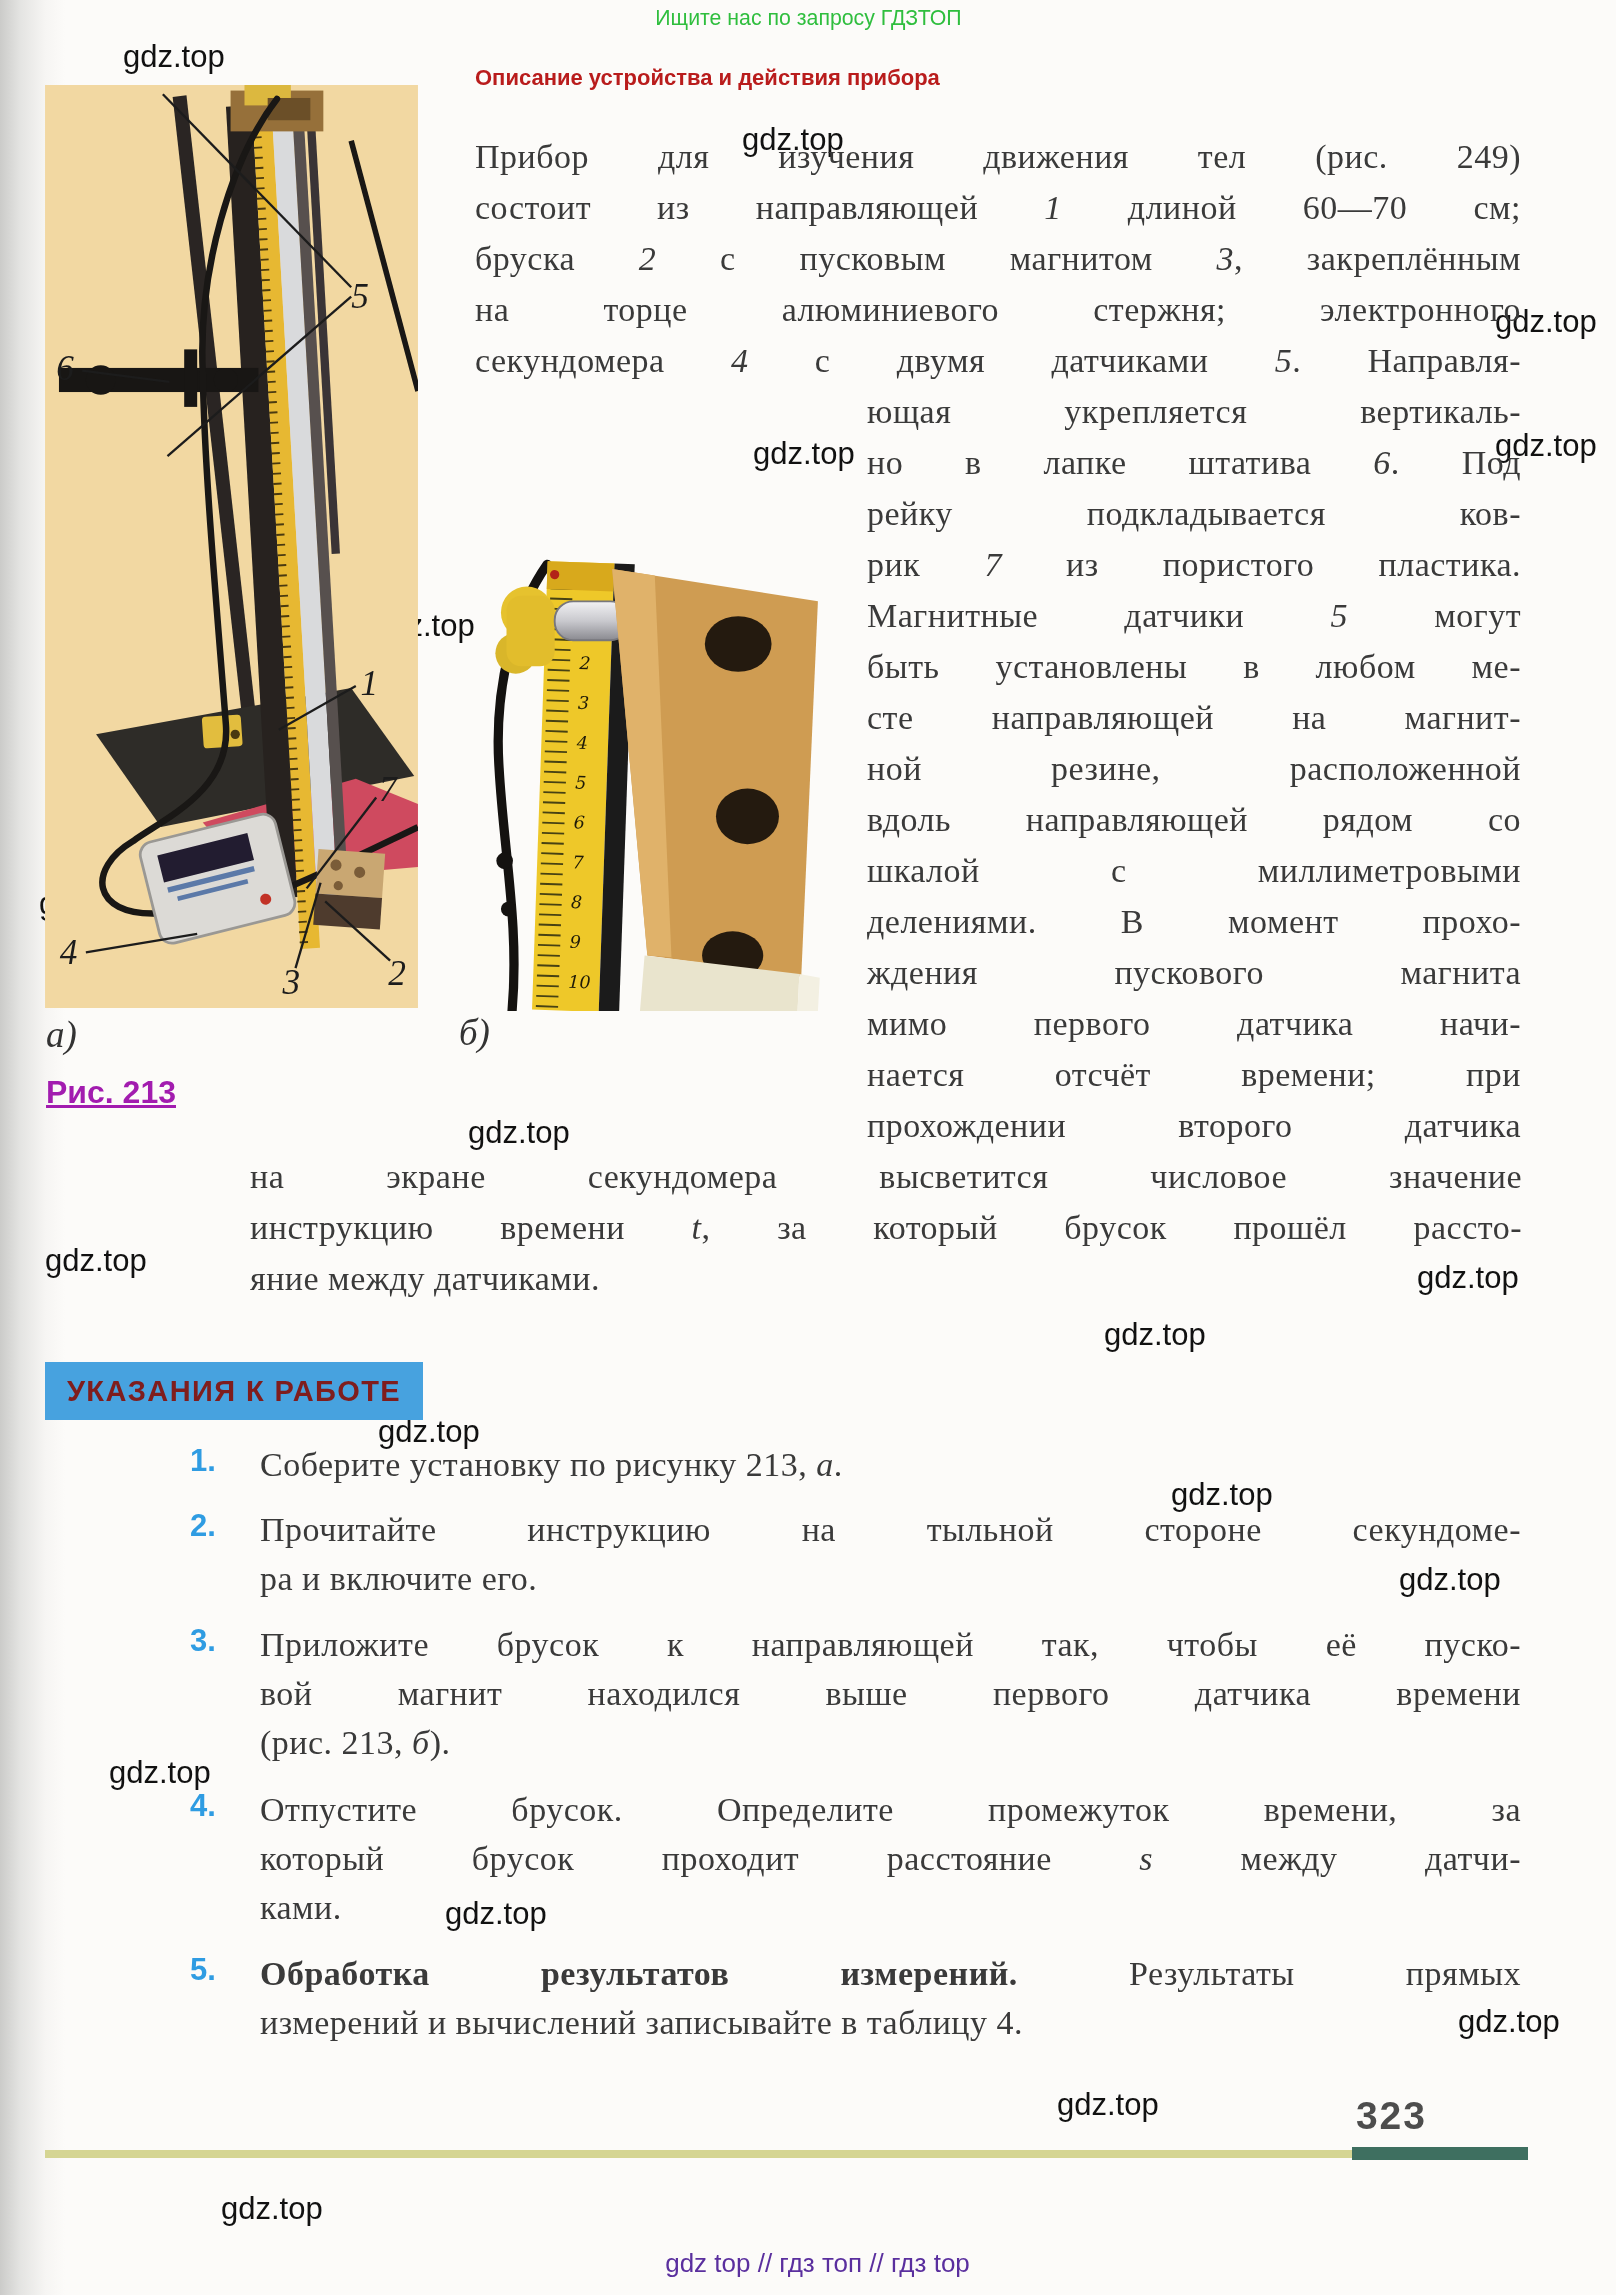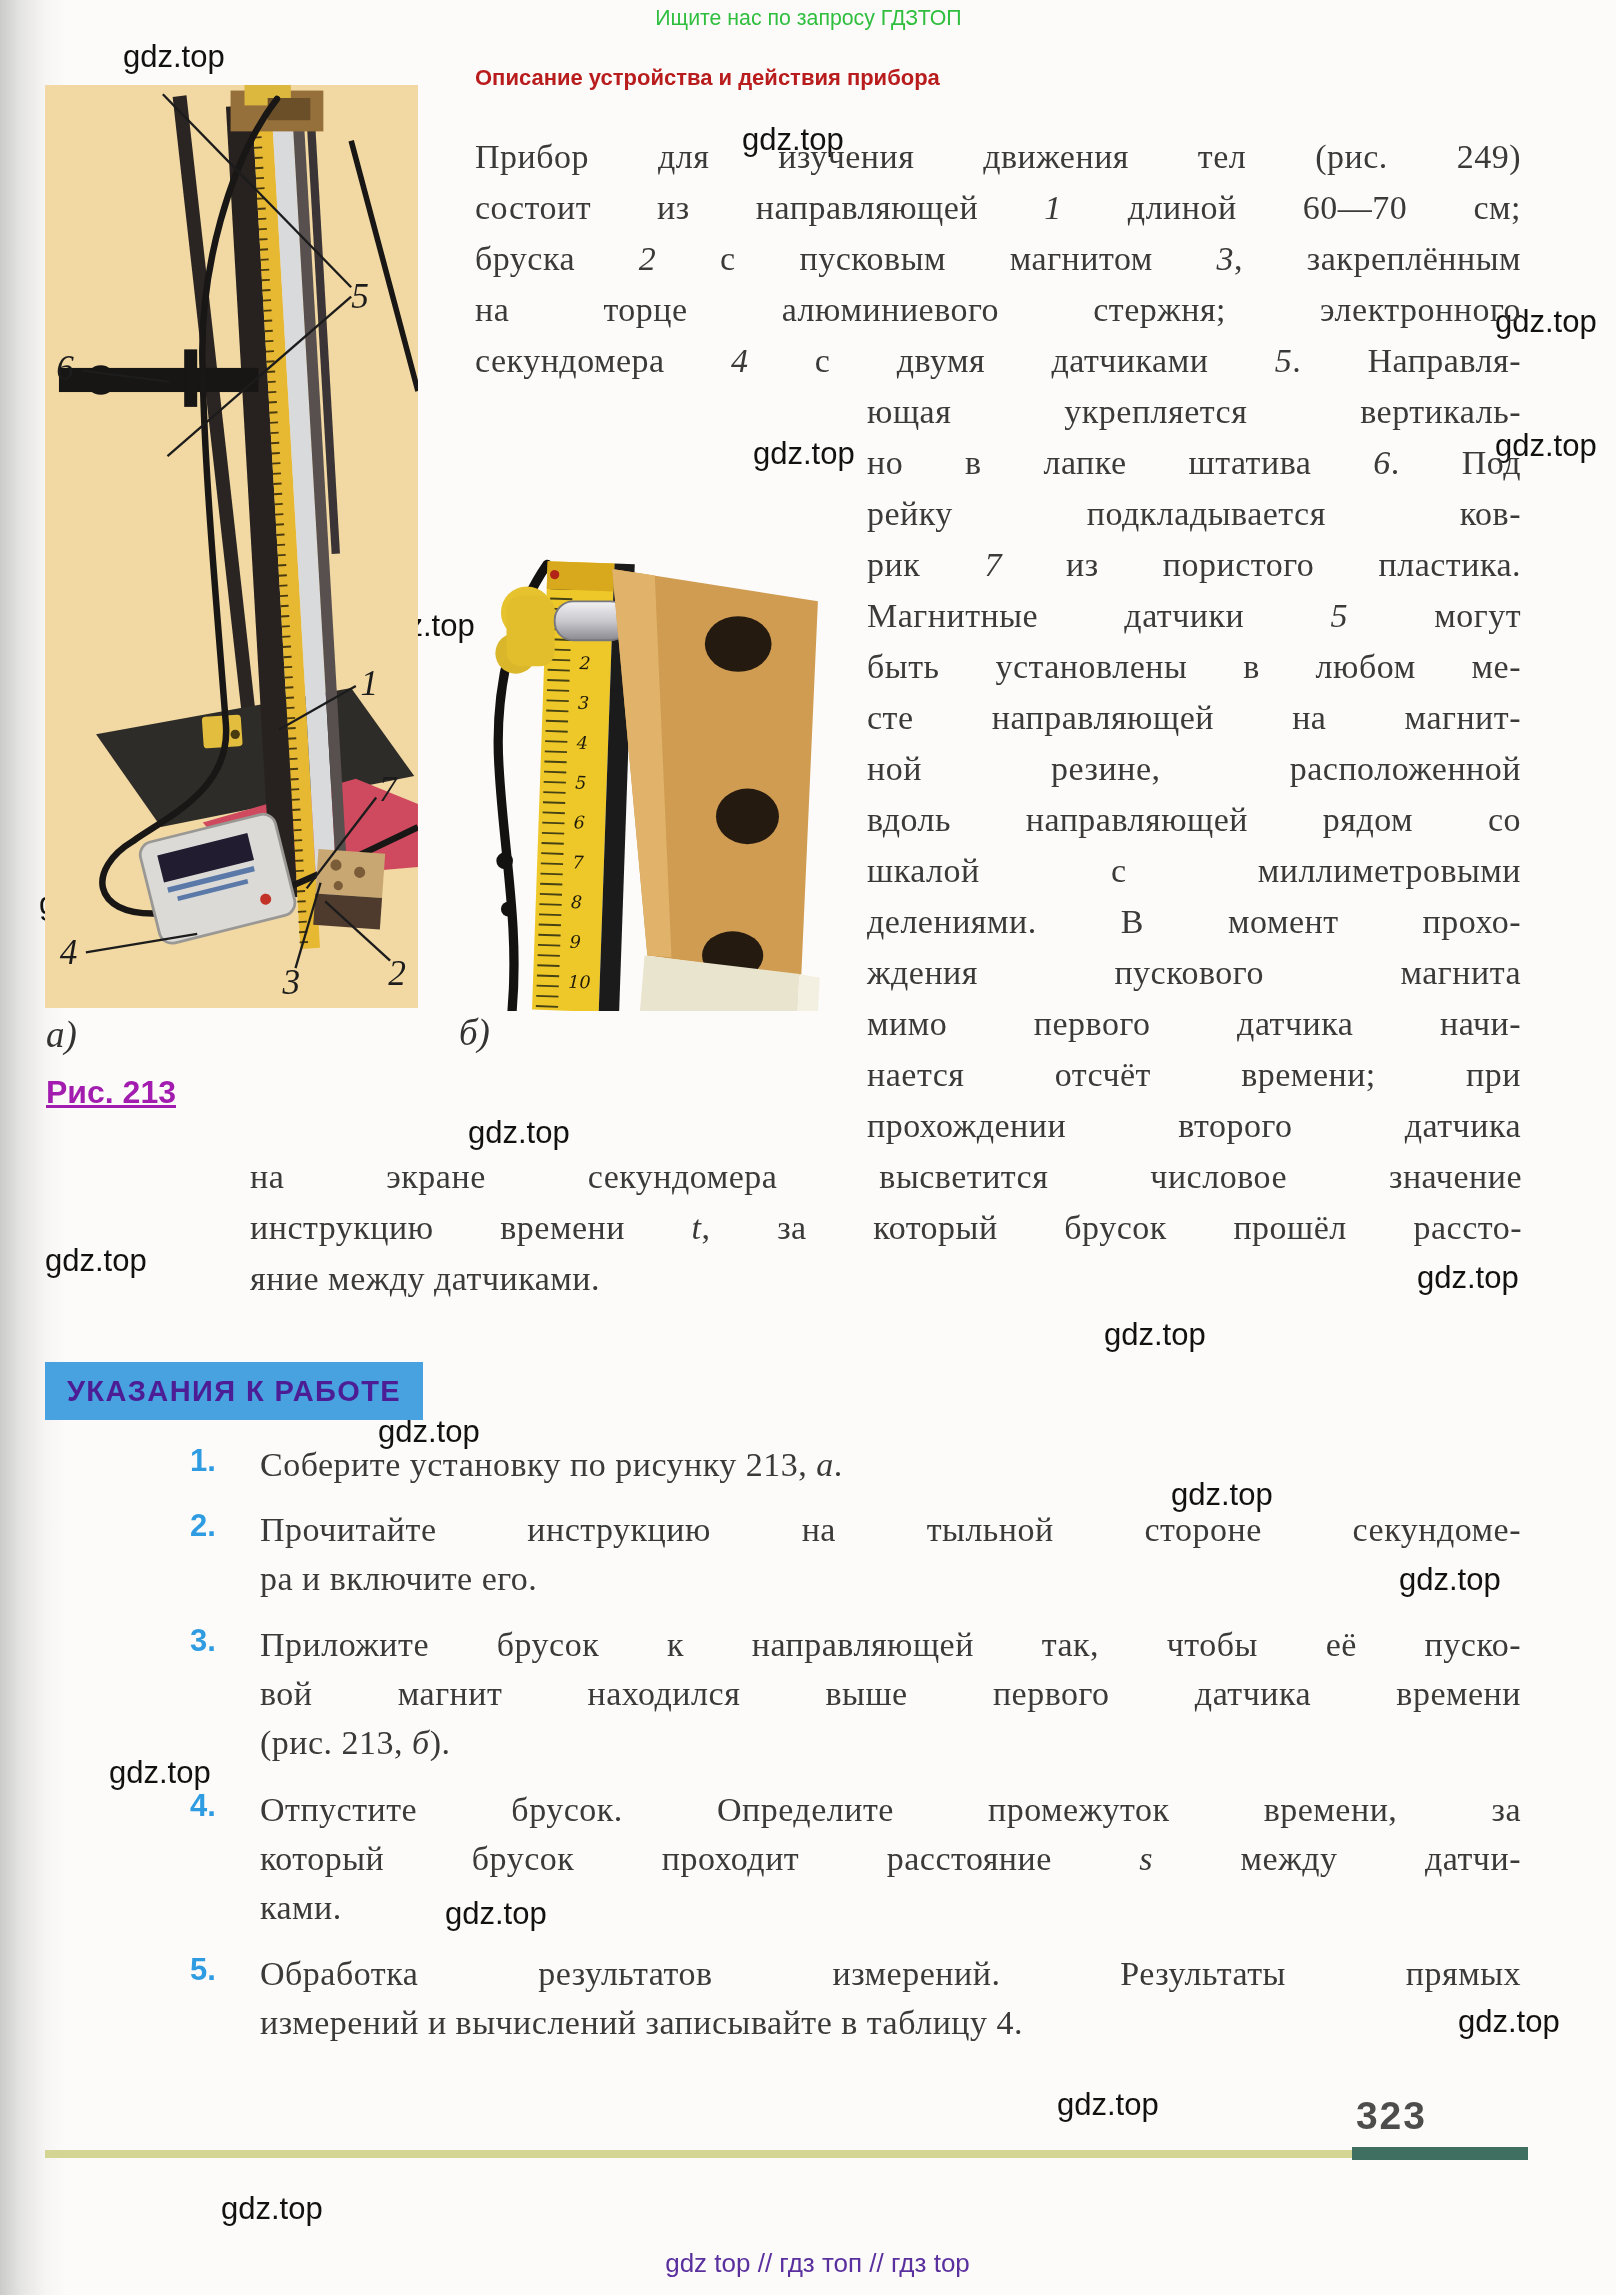--- a/index.html
+++ b/index.html
@@ -13,24 +13,24 @@
         font-family:"Liberation Sans",sans-serif;font-size:26px;font-weight:500;color:#5a2f9e;}
   .wm{position:absolute;font-family:"Liberation Sans",sans-serif;font-size:31px;font-weight:500;
         color:#111;white-space:nowrap;text-align:right;}
   .heading{position:absolute;left:475px;top:65px;width:1057px;
         font-family:"Liberation Sans",sans-serif;font-size:22px;font-weight:bold;color:#b91c1c;}
   .tblock{position:absolute;color:#3a3a3a;font-size:34px;letter-spacing:0.5px;}
   .tblock .ln{height:51px;line-height:51px;white-space:nowrap;}
   .jl{text-align:justify;text-align-last:justify;white-space:normal !important;}
   .ll{text-align:left;}
   .i{font-style:italic;}
-  .b{font-weight:normal;margin-top:28px;}
+  .b{font-weight:bold;margin-top:28px;}
   .banner{position:absolute;left:45px;top:1362px;width:378px;height:58px;background:#47a2df;
         display:flex;align-items:center;justify-content:center;
-        font-family:"Liberation Sans",sans-serif;font-size:29px;font-weight:bold;color:#4c1d95;
+        font-family:"Liberation Sans",sans-serif;font-size:29px;font-weight:bold;color:#7f1d1d;
         letter-spacing:1.4px;}
   .witem{position:absolute;left:0;width:1617px;color:#3a3a3a;}
   .witem .num{position:absolute;left:190px;top:2.8px;width:58px;
         font-family:"Liberation Sans",sans-serif;font-size:31px;font-weight:bold;color:#2f9ce2;}
   .witem .itxt{margin-left:260px;width:1261px;font-size:34px;letter-spacing:0.5px;}
   .witem .itxt .ln{height:49px;line-height:49px;white-space:nowrap;}
   .cap-ital{position:absolute;font-size:37px;font-style:italic;color:#333;}
   .cap-fig{position:absolute;left:46px;top:1074px;font-family:"Liberation Sans",sans-serif;
         font-size:32px;font-weight:bold;color:#a21caf;text-decoration:underline;}
   .pagenum{position:absolute;left:1356px;top:2094px;font-family:"Liberation Sans",sans-serif;

